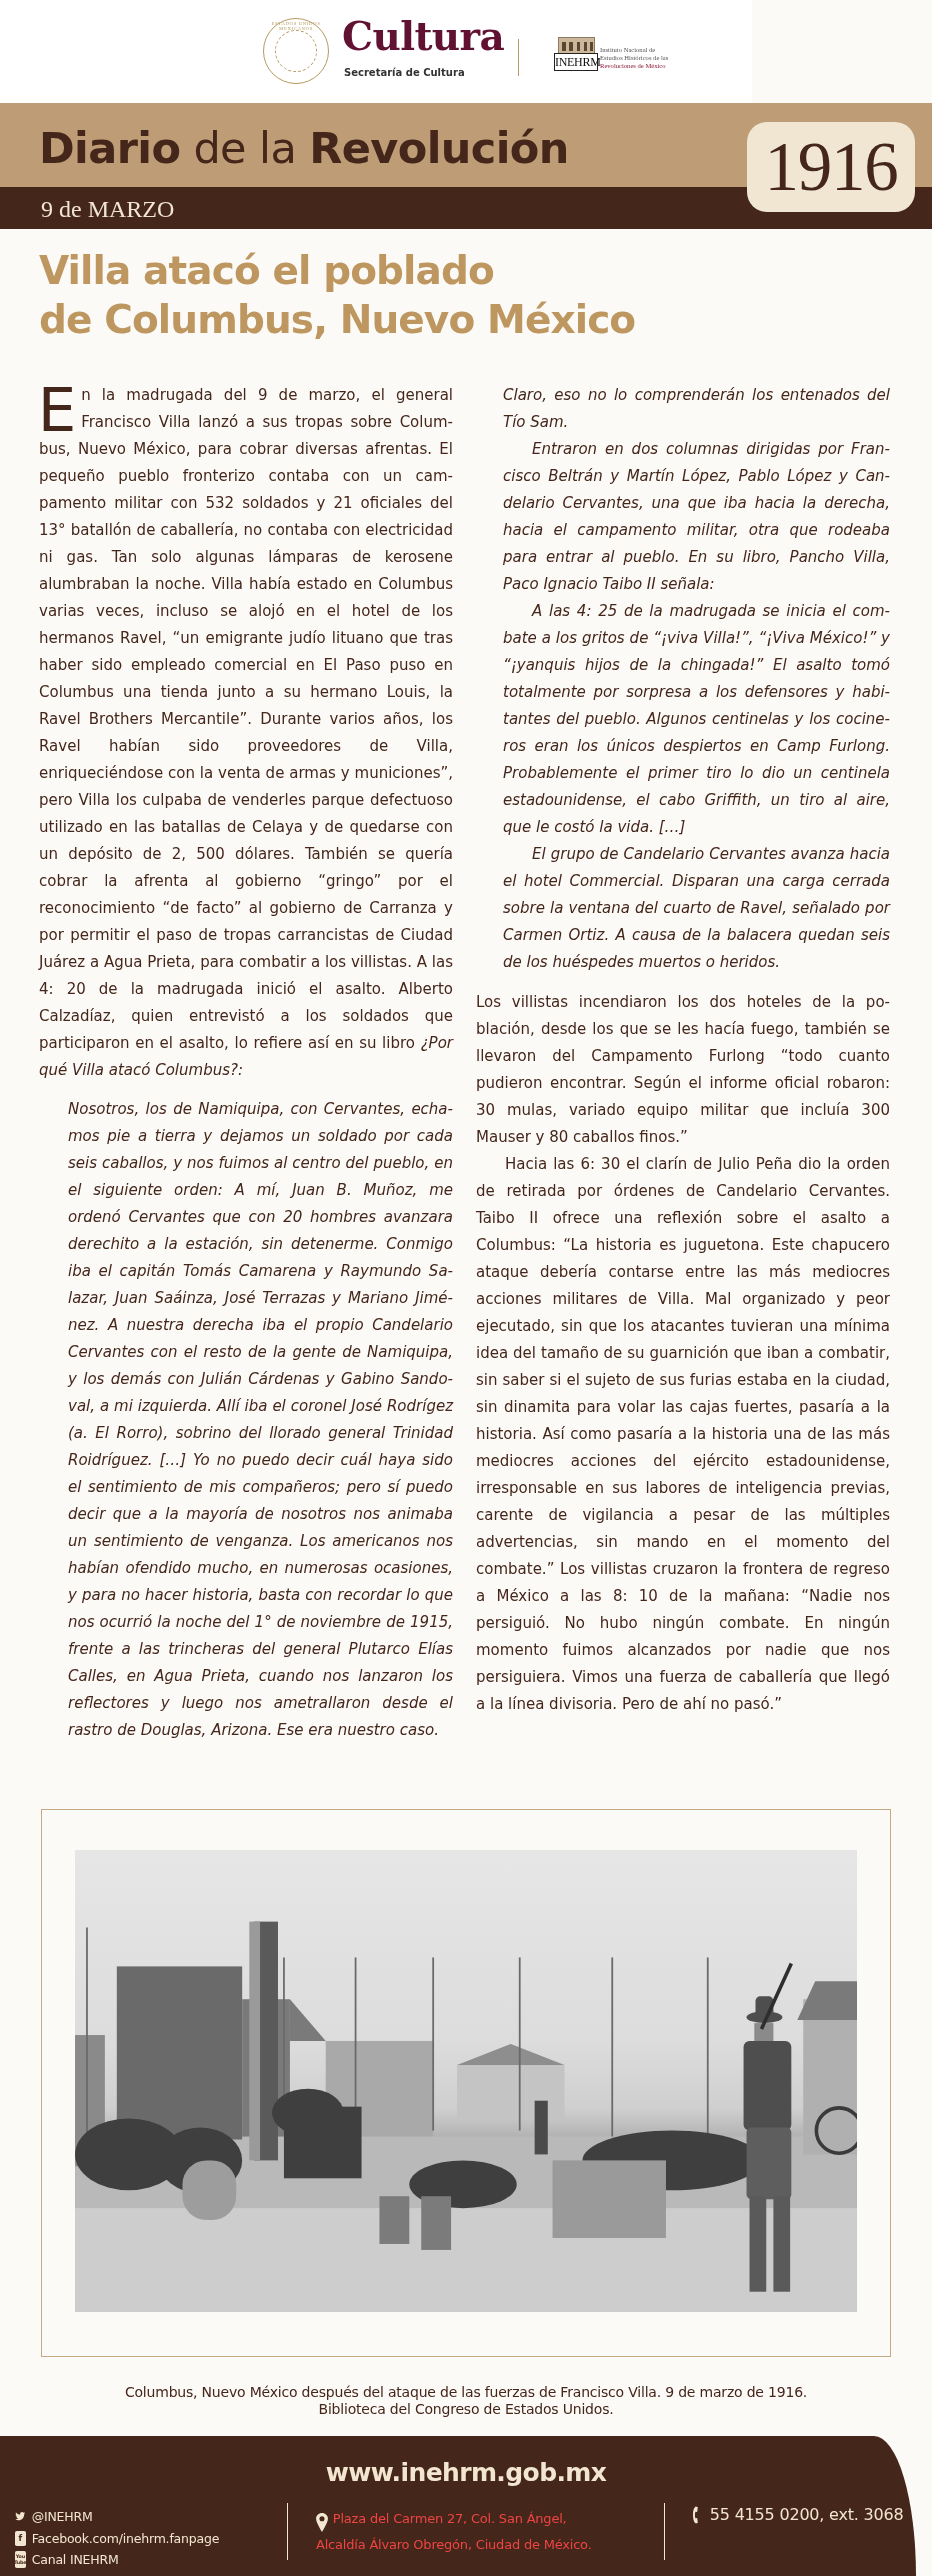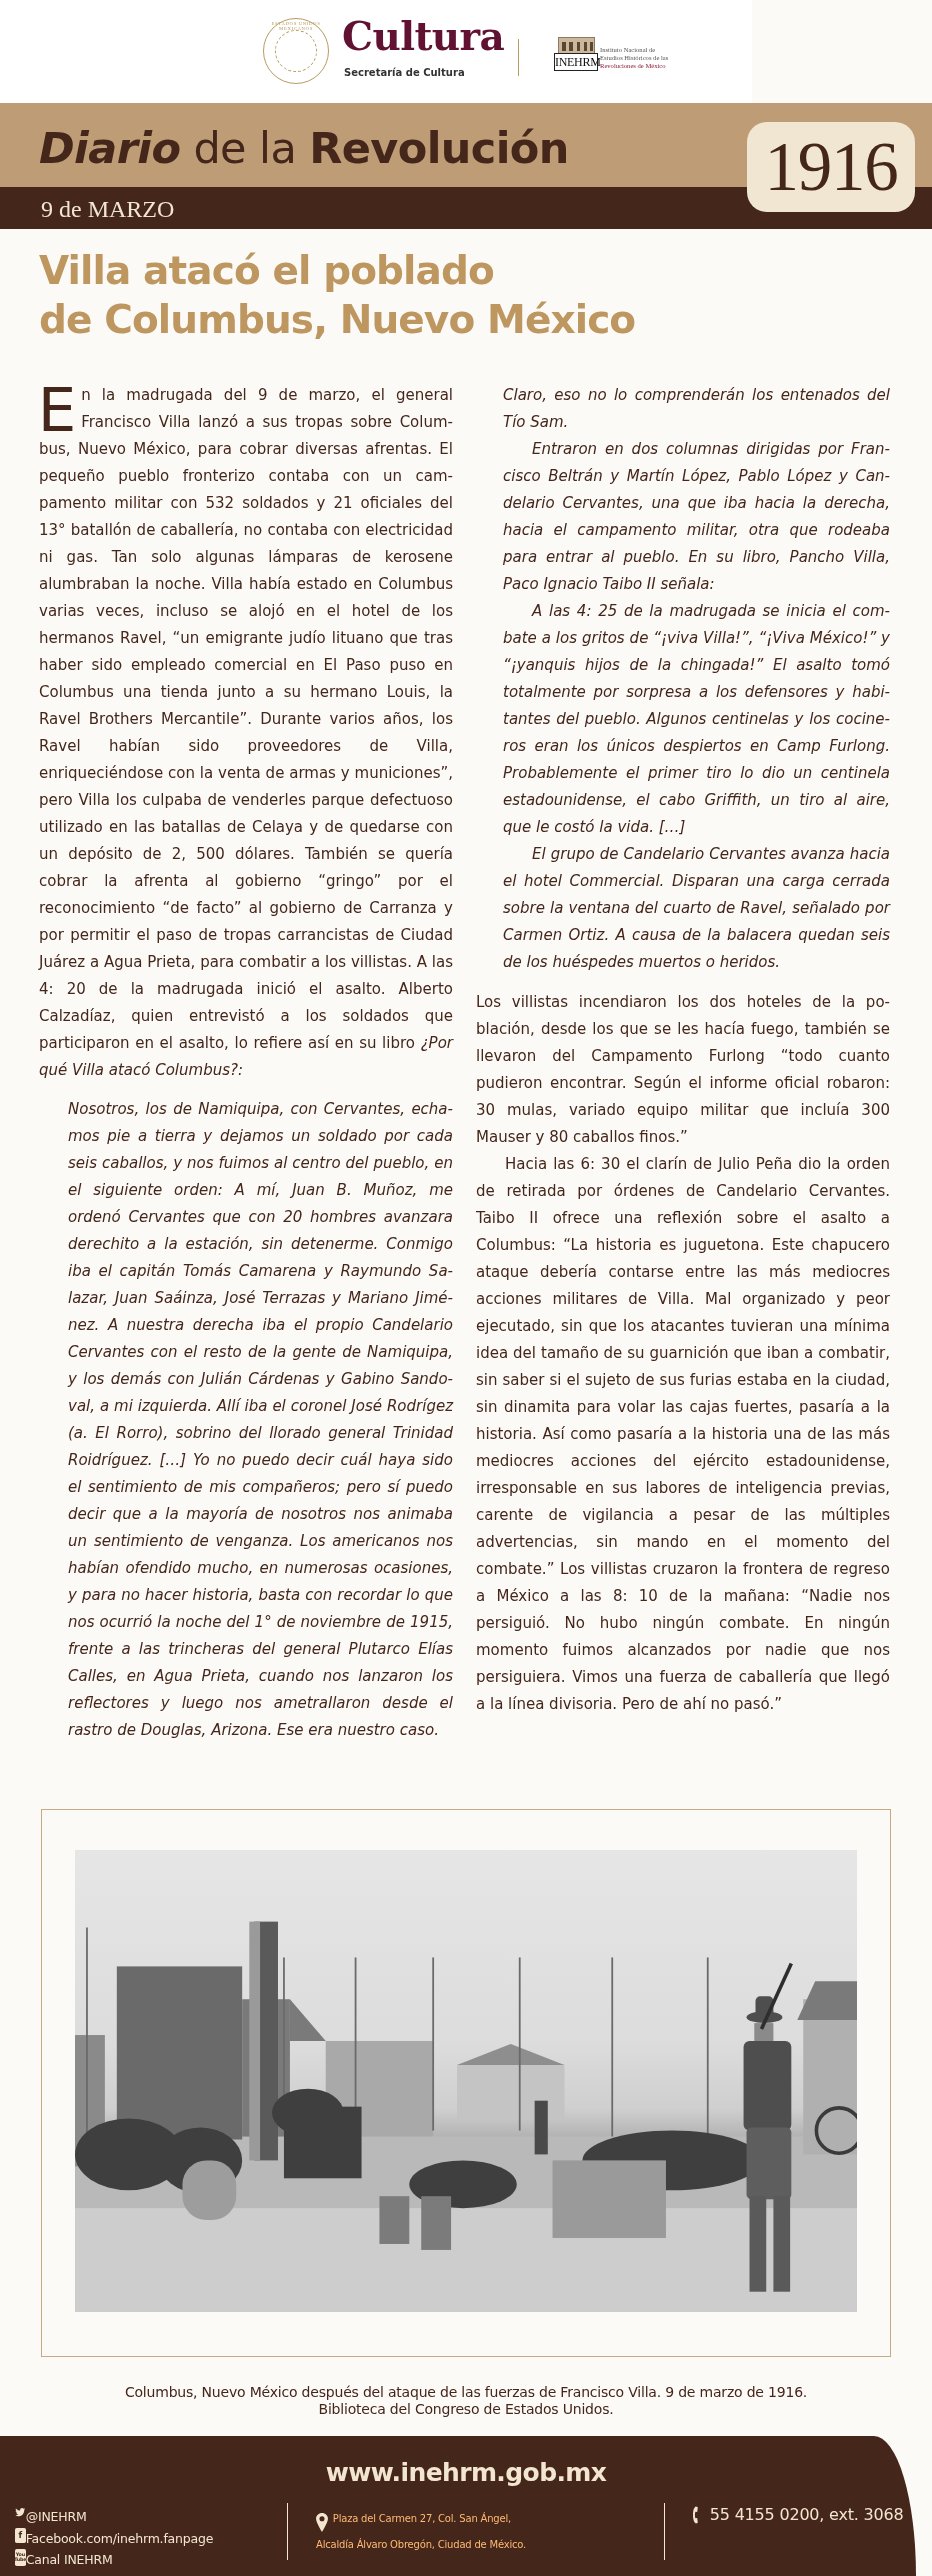--- a/index.html
+++ b/index.html
@@ -20,21 +20,21 @@
   .inehrm-building span { position: absolute; top: 3.6px; width: 3.6px; height: 9.5px; background: #5b4633; }
   .inehrm-box { position: absolute; left: 0; top: 15.5px; width: 44px; height: 18px; border: 0.9px solid #222; background: #fff;
                 font-family: "Liberation Serif", serif; font-size: 12px; color: #111; text-align: center; line-height: 16.7px; letter-spacing: -0.3px; }
   .inehrm-text { position: absolute; left: 600px; top: 46px; font-family: "Liberation Serif", serif; font-size: 6.6px; line-height: 8px; color: #555; }
   .inehrm-text .red { color: #8a1a35; }
 
   
   .band-tan { position: absolute; left: 0; top: 103px; width: 932px; height: 84px; background: #bd9c76; }
   .band-dark { position: absolute; left: 0; top: 187px; width: 932px; height: 42px; background: #45261a; }
   .title-main { position: absolute; left: 39px; top: 127px; font-size: 43px; color: #45261a; line-height: 1; letter-spacing: -0.6px; white-space: nowrap; }
-  .title-main .t-italic { font-style: italic; font-weight: bold; }
+  .title-main .t-italic { font-weight: bold; }
   .title-main .t-light { font-weight: normal; }
   .title-main .t-bold { font-weight: bold; }
   .date-label { position: absolute; left: 41px; top: 197px; font-family: "Liberation Serif", serif; font-size: 24px; color: #f2e6d2; line-height: 1; }
   .year-badge { position: absolute; left: 747px; top: 122px; width: 168px; height: 90px; background: #f1e6d2; border-radius: 20px;
                 font-family: "Liberation Serif", serif; font-size: 69px; color: #45261a; text-align: center; line-height: 90px; letter-spacing: -1.2px; }
 
   
   .article-title { position: absolute; left: 39px; top: 246px; font-size: 39px; font-weight: bold; color: #bd975f; line-height: 49px; letter-spacing: -0.9px; }
 
   
@@ -52,28 +52,28 @@
   .photo-frame { position: absolute; left: 41px; top: 1809px; width: 850px; height: 548px; border: 1.8px solid #c5aa84; background: #fcfaf7; }
   .photo { position: absolute; left: 33px; top: 40px; width: 782px; height: 462px; overflow: hidden;
            background: linear-gradient(180deg, #e6e6e6 0%, #dcdcdc 42%, #cfcfcf 56%, #a0a0a0 66%, #8a8a8a 75%, #b5b5b5 86%, #cfcfcf 100%); }
   .photo svg { position: absolute; left: 0; top: 0; }
   .caption { position: absolute; left: 0; top: 2384px; width: 932px; text-align: center; font-size: 14px; line-height: 16.7px; color: #45261a; letter-spacing: -0.2px; }
 
   
   .footer { position: absolute; left: 0; top: 2436px; width: 916px; height: 140px; background: #45261a; border-top-right-radius: 42px 140px; }
   .footer-url { position: absolute; left: 0; top: 21.5px; width: 932px; text-align: center; font-size: 25px; font-weight: bold; color: #f3e6d0; letter-spacing: -0.6px; }
   .social { position: absolute; left: 15px; top: 70px; font-size: 12.5px; color: #f3e6d0; line-height: 21.5px; letter-spacing: -0.2px; }
-  .social .row { display: flex; align-items: flex-start; }
+  .social .row { display: flex; align-items: center; gap: 6px; }
   .social .ic { width: 10.7px; height: 13px; display: inline-flex; align-items: center; justify-content: center; font-size: 8.4px; font-weight: bold; }
   .fb-ic { background: #f3e6d0; color: #45261a; border-radius: 1.8px; height: 15.5px !important; }
   .yt-ic { background: #f3e6d0; color: #45261a; border-radius: 1.8px; font-size: 4.8px !important; line-height: 5.4px; flex-direction: column; height: 16.7px !important; }
   .fdiv { position: absolute; top: 67px; width: 1.2px; height: 57px; background: #f3e6d0; }
   .fdiv1 { left: 287px; }
   .fdiv2 { left: 664px; }
-  .address { position: absolute; left: 316px; top: 70px; font-size: 10px; color: #fdba74; line-height: 26px; letter-spacing: -0.2px; }
+  .address { position: absolute; left: 316px; top: 70px; font-size: 13px; color: #ef4444; line-height: 26px; letter-spacing: -0.2px; }
   .phone { position: absolute; left: 693px; top: 69px; font-size: 16px; color: #f3e6d0; letter-spacing: -0.2px; display: flex; align-items: center; gap: 8.4px; }
 </style>
 </head>
 <body>
 
 <div class="logo-bar">
   <div class="seal">
     <div class="seal-text">ESTADOS UNIDOS MEXICANOS</div>
     <div class="seal-inner"></div>
   </div>

